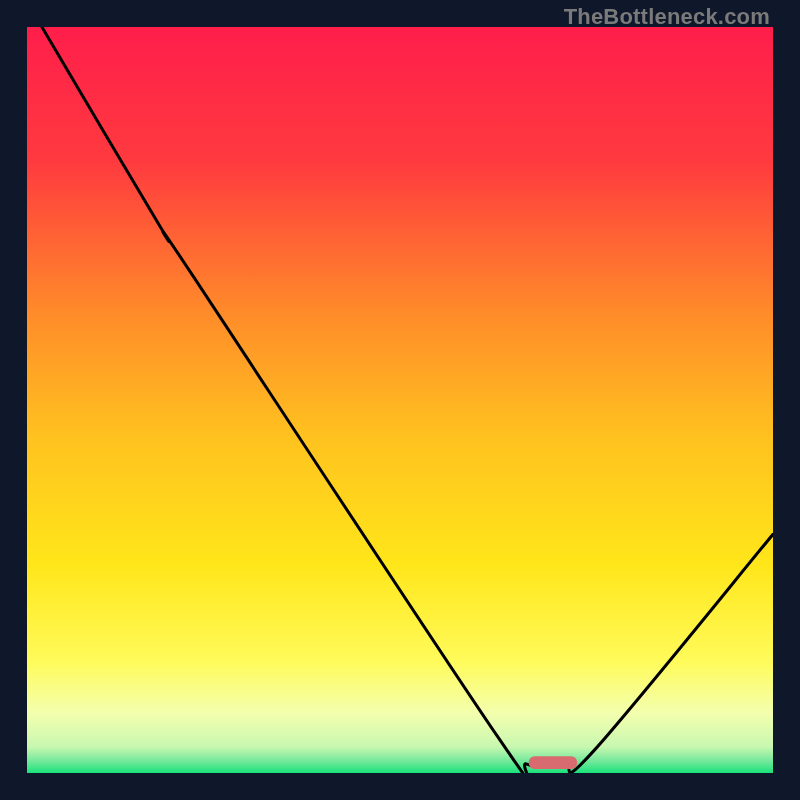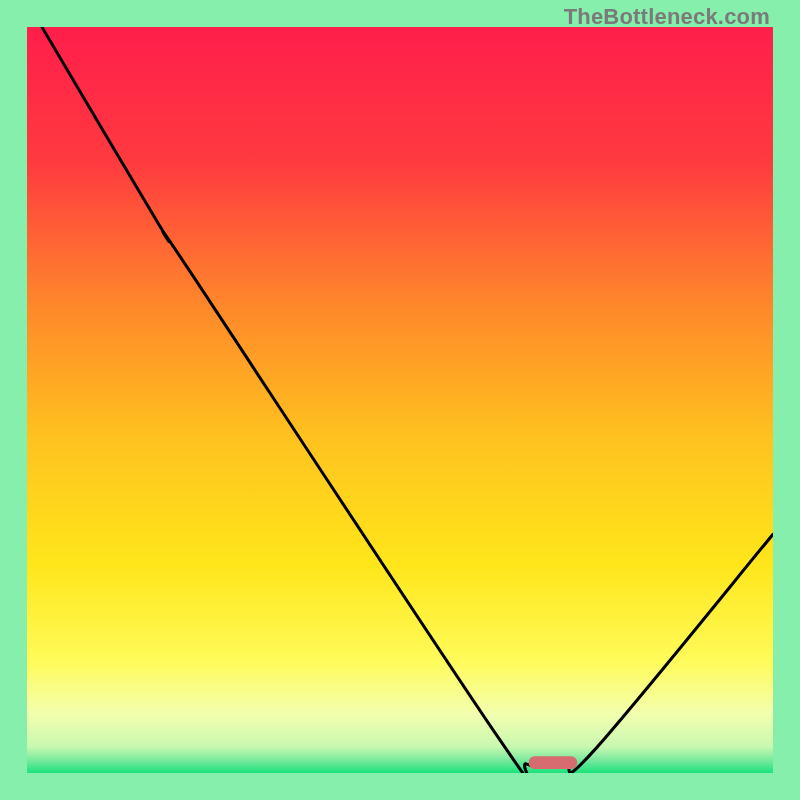--- a/index.html
+++ b/index.html
@@ -7,21 +7,21 @@
     padding: 0;
     width: 800px;
     height: 800px;
     background: #000;
     overflow: hidden;
     font-family: Arial, Helvetica, sans-serif;
   }
   .frame {
     position: absolute;
     inset: 0;
-    background: #86efac;
+    background: #0f172a;
   }
   .plot {
     position: absolute;
     left: 27px;
     top: 27px;
     width: 746px;
     height: 746px;
     overflow: hidden;
   }
   .watermark {

